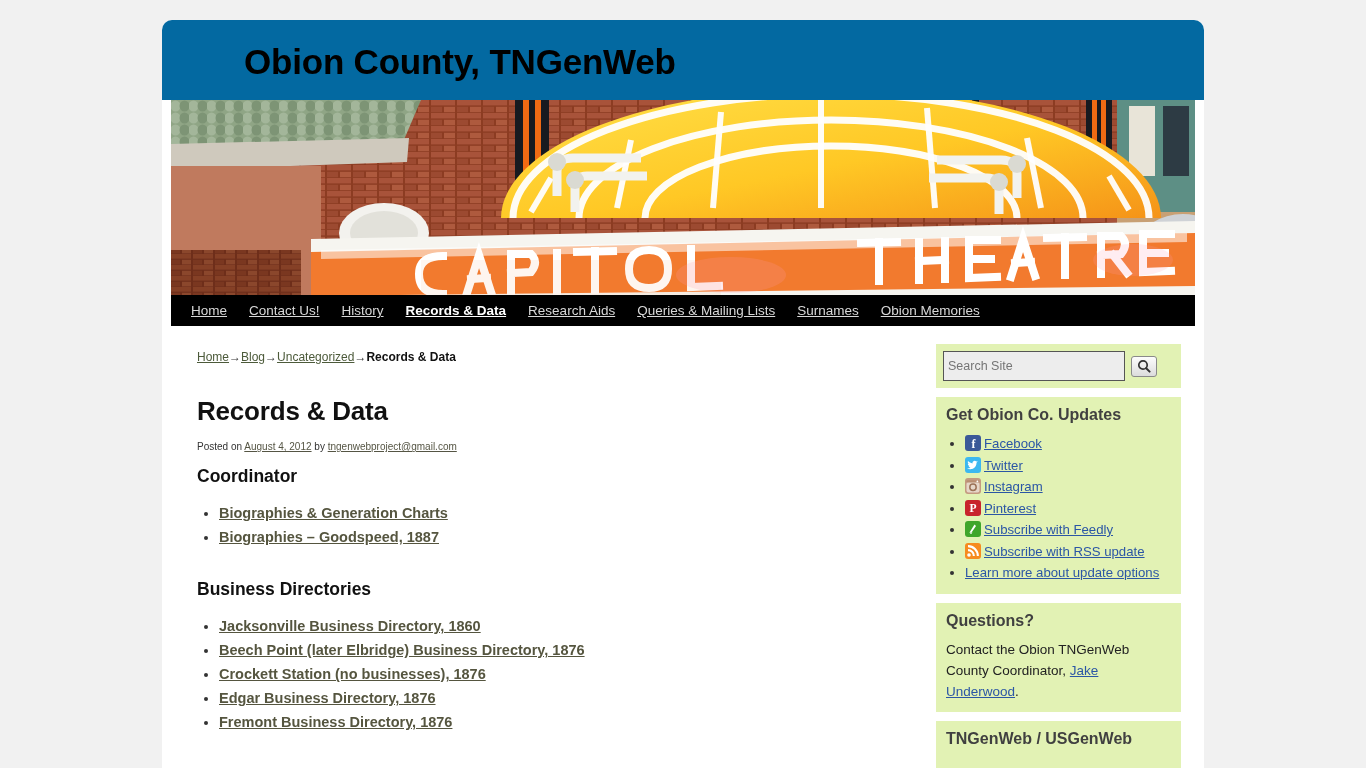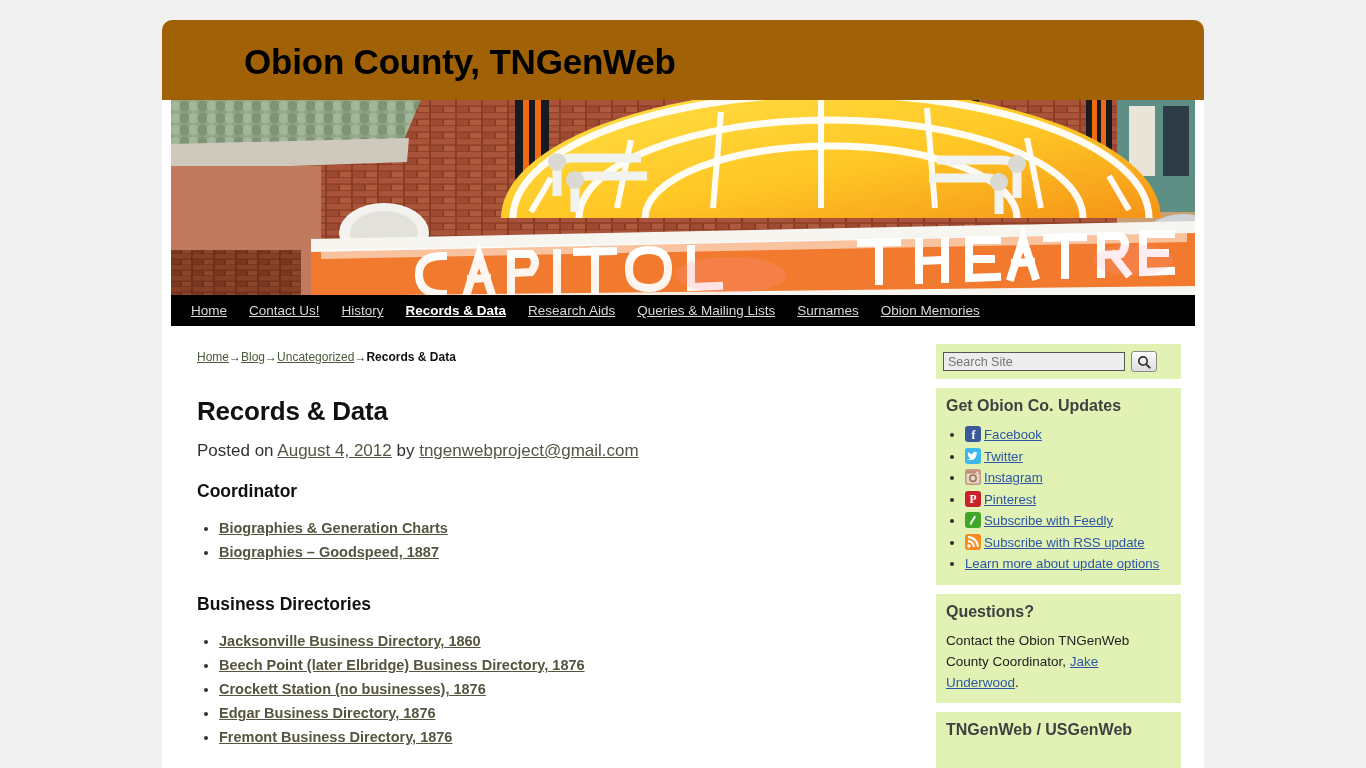--- a/index.html
+++ b/index.html
@@ -17,21 +17,21 @@
     width: 1042px;
     min-height: 760px;
     background: #ffffff;
     border-radius: 10px 10px 0 0;
     overflow: hidden;
   }
 
   
   .site-header {
     padding: 22px 0 18px 82px;
-    background: #a16207;
+    background: #0369a1;
   }
   .site-title {
     margin: 0;
     font-size: 35px;
     font-weight: bold;
     color: #000000;
     letter-spacing: -0.2px;
     line-height: 1.15;
   }
 
@@ -95,23 +95,23 @@
 
   
   h1.entry-title {
     margin: 0 0 14px 0;
     font-size: 26px;
     font-weight: bold;
     color: #111111;
     letter-spacing: -0.2px;
   }
   .entry-meta {
-    font-size: 17px;
+    font-size: 10px;
     color: #333333;
-    margin-bottom: 20px;
+    margin-bottom: 14px;
   }
   .entry-meta a { color: #555544; text-decoration: underline; }
 
   h2.section-title {
     margin: 0 0 14px 0;
     font-size: 17.5px;
     font-weight: bold;
     color: #111111;
   }
   .entry-content ul {
@@ -140,21 +140,21 @@
   .widget.search-widget { padding: 7px 8px 7px 7px; }
   .widget h3 {
     margin: 0 0 9px 0;
     font-size: 16px;
     font-weight: bold;
     color: #404040;
   }
   .search-row { display: flex; align-items: center; gap: 6px; }
   .search-input {
     width: 182px;
-    height: 19px;
+    height: 30px;
     border: 1px solid #555555;
     background: #ededed;
     font-size: 12.5px;
     color: #666666;
     padding: 0 4px;
     font-family: "Liberation Sans", sans-serif;
   }
   .search-btn {
     width: 26px; height: 21px;
     border: 1px solid #8a8a8a;

